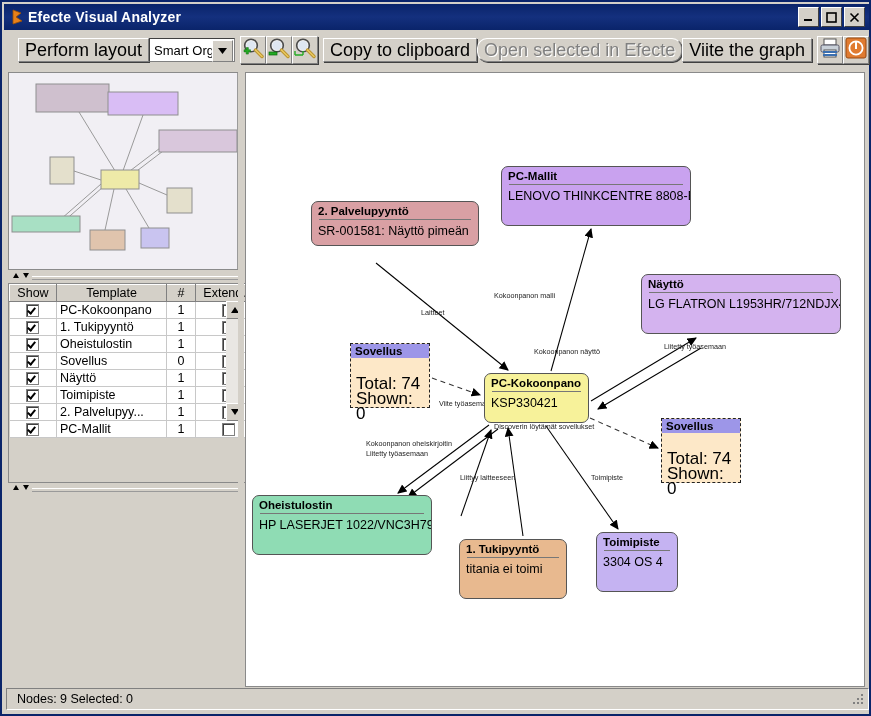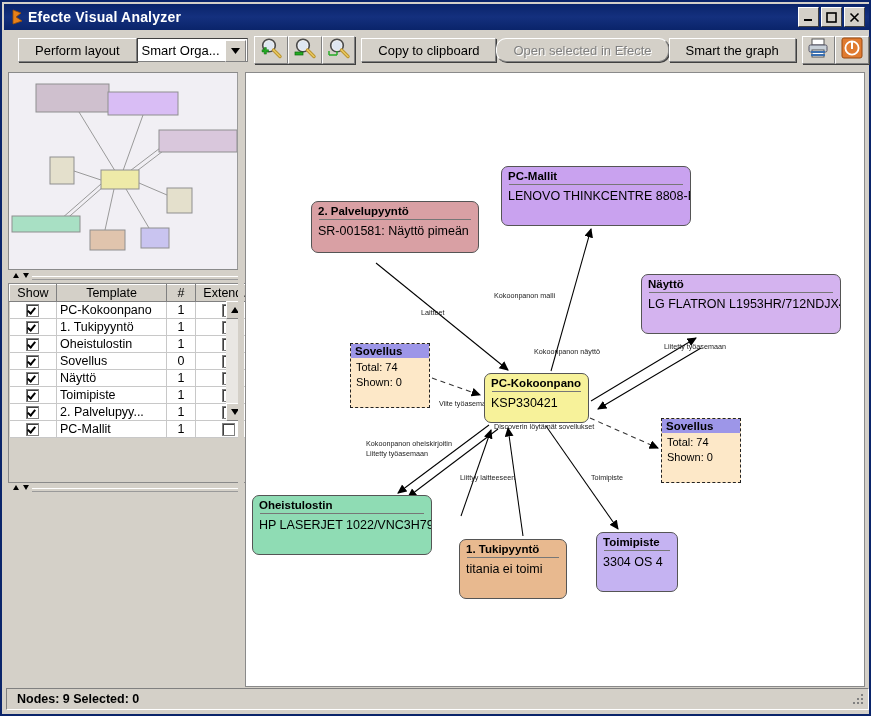--- a/index.html
+++ b/index.html
@@ -22,21 +22,21 @@
           display:flex;align-items:center;justify-content:center;font-size:11px;color:#000;
           font-family:"Liberation Sans",sans-serif;line-height:1;}
   .tb-btn svg{display:block;}
 
   
   .toolbar{position:absolute;left:2px;top:30px;width:865px;height:36px;
            background:#d4d0c8;display:flex;align-items:center;padding-left:14px;box-sizing:border-box;}
   .btn{background:#d4d0c8;border-top:1px solid #fff;border-left:1px solid #fff;
        border-right:1px solid #808080;border-bottom:1px solid #808080;
        box-shadow:1px 1px 0 0 #404040;
-       font-size:13px;color:#000;padding:3px 16px;height:24px;box-sizing:border-box;
+       font-size:18px;color:#000;padding:3px 6px;height:24px;box-sizing:border-box;
        display:flex;align-items:center;font-family:"Liberation Sans",sans-serif;white-space:nowrap;justify-content:flex-end;}
   .btn.disabled{color:#808080;text-shadow:1px 1px 0 #fff;border-radius:10px;}
   .combo{display:flex;align-items:center;height:24px;background:#fff;border:1px solid #808080;
          border-top-color:#404040;border-left-color:#404040;box-sizing:border-box;
          font-size:13px;width:113px;position:relative;}
   .combo span.val{padding-left:4px;white-space:nowrap;overflow:hidden;}
   .combo .arrowbox{position:absolute;right:1px;top:1px;width:19px;height:20px;background:#d4d0c8;
        border-top:1px solid #fff;border-left:1px solid #fff;border-right:1px solid #808080;
        border-bottom:1px solid #808080;display:flex;align-items:center;justify-content:center;}
   .iconbtn{width:34px;height:28px;background:#d4d0c8;border-top:1px solid #fff;border-left:1px solid #fff;
@@ -81,26 +81,26 @@
              border:1px solid #8a8a8a;box-sizing:border-box;overflow:hidden;}
   .graphsvg{position:absolute;left:0;top:0;}
 
   .node{position:absolute;box-sizing:border-box;border:1.3px solid #555;border-radius:7px;
         font-family:"Liberation Sans",sans-serif;}
   .node .ttl{font-size:11.5px;font-weight:bold;color:#000;padding:3px 6px 2px 6px;white-space:nowrap;}
   .node .rule{height:1px;background:#777;margin:0 7px;}
   .node .val{font-size:12.5px;color:#000;padding:4px 6px 5px 6px;white-space:nowrap;overflow:hidden;}
   .node.cluster{border:1.4px dashed #222;border-radius:0;background:#fde8c8;padding:0;}
   .node.cluster .chdr{background:#9d96e8;font-size:11.5px;font-weight:bold;padding:1px 4px;white-space:nowrap;}
-  .node.cluster .cbody{font-size:11px;padding:2px 5px;line-height:15px;}
+  .node.cluster .cbody{font-size:17px;padding:18px 5px;line-height:15px;}
 
   
   .statusbar{position:absolute;left:4px;bottom:4px;width:863px;height:22px;background:#d4d0c8;
     border-top:1px solid #808080;border-left:1px solid #808080;border-right:1px solid #fff;border-bottom:1px solid #fff;
-    box-sizing:border-box;display:flex;align-items:center;padding-left:10px;font-size:12.5px;color:#000;font-weight:bold;}
+    box-sizing:border-box;display:flex;align-items:center;padding-left:10px;font-size:12.5px;color:#000;}
   .sbgrip{margin-left:auto;margin-right:3px;width:14px;height:14px;}
 </style>
 </head>
 <body>
 
 <div class="window">
 
   <div class="titlebar">
     <div class="tb-icon">
       <svg width="20" height="20" viewBox="0 0 20 20">
@@ -176,21 +176,21 @@
       </span>
     </div>
     <div class="sep"></div>
     <div class="btn">
       <span>Copy to clipboard</span>
     </div>
     <div class="btn disabled">
       <span>Open selected in Efecte</span>
     </div>
     <div class="btn">
-      <span>Smart the graph</span>
+      <span>Viite the graph</span>
     </div>
     <div class="sep"></div>
     <div class="iconbtn">
       <span>
         <svg width="24" height="22" viewBox="0 0 24 22">
           <rect x="6" y="2" width="12" height="6" fill="#fff" stroke="#555" stroke-width="1"></rect>
           <rect x="3" y="8" width="18" height="7" rx="1.5" fill="#c8d0d8" stroke="#556" stroke-width="1"></rect>
           <rect x="6" y="13" width="12" height="7" fill="#fff" stroke="#555" stroke-width="1"></rect>
           <rect x="5" y="14" width="14" height="2" fill="#3a6fb0"></rect>
           <rect x="5" y="17" width="14" height="2" fill="#3a6fb0"></rect>
@@ -376,21 +376,21 @@
           <text x="193" y="333">Viite työasemalle</text>
           <text x="248" y="356">Discoverin löytämät sovellukset</text>
           <text x="120" y="373">Kokoonpanon oheiskirjoitin</text>
           <text x="120" y="383">Liitetty työasemaan</text>
           <text x="214" y="407">Liittyy laitteeseen</text>
           <text x="345" y="407">Toimipiste</text>
         </g>
     </svg>
 
     <div id="nodelayer" style="position:absolute;left:0;top:0;width:618px;height:613px;">
-        <div class="node" style="left: 65px; top: 128px; width: 168px; background: rgb(217, 160, 164); height: 52px;">
+        <div class="node" style="left: 65px; top: 128px; width: 168px; background: rgb(217, 160, 164); height: 45px;">
           <div class="ttl">2. Palvelupyyntö</div>
           <div class="rule"></div>
           <div class="val">SR-001581: Näyttö pimeän</div>
         </div>
         <div class="node" style="left: 255px; top: 93px; width: 190px; background: rgb(201, 162, 239); height: 60px;">
           <div class="ttl">PC-Mallit</div>
           <div class="rule"></div>
           <div class="val">LENOVO THINKCENTRE 8808-E</div>
         </div>
         <div class="node" style="left: 395px; top: 201px; width: 200px; background: rgb(212, 179, 239); height: 60px;">

